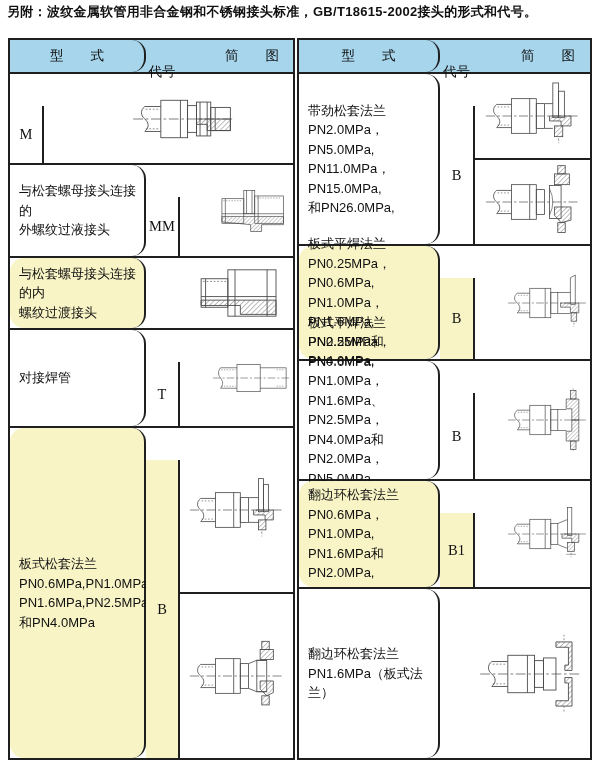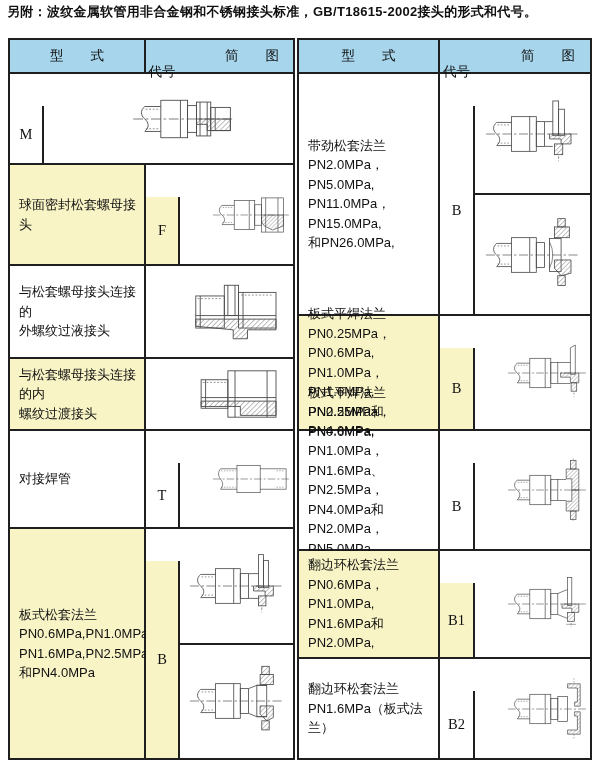--- a/index.html
+++ b/index.html
@@ -21,21 +21,21 @@
   #left-table{ left:8px; width:287px; }
   #right-table{ left:297px; width:295px; }
   .thead{
     display:flex; height:34px; background:#a6d5ec;
     border-bottom:2px solid var(--border); flex:none;
   }
   .row{ display:flex; border-bottom:2px solid var(--border); flex:none; min-height:0; }
   .tbl .row:last-child{ border-bottom:none; flex:1; }
   .cell{ border-right:2px solid var(--border); display:flex; align-items:center; min-width:0; }
   .cell:last-child{ border-right:none; }
-  .type{ width:136px; padding:4px 4px 4px 9px; font-size:13px; line-height:1.5; white-space:pre-line; }
+  .type{ width:136px; padding:4px 4px 4px 9px; font-size:13px; line-height:1.5; white-space:pre-line;border-radius:14px; }
   #right-table .type{ width:141px; }
   .code{ width:34px; justify-content:center; font-family:"Liberation Serif", serif; font-size:14.5px;margin-top:32px; }
   #right-table .code{ width:35px; }
   .hcell{ justify-content:center; padding:0; font-size:13.5px; white-space:pre; }
   .diagc{ flex:1; justify-content:center;padding-left:31px; }
   .hl{ background:#f8f4c6; }
   .split{ flex-direction:column; align-items:stretch; padding:0; }
   .sub{ flex:1; display:flex; align-items:center; justify-content:center; min-height:0; }
   .sub:first-child{ border-bottom:2px solid var(--border); }
   .diag{ width:112px; height:82px; stroke:#4a4a4a; fill:none; stroke-width:1; }
@@ -84,38 +84,25 @@
         <rect x="74" y="27" width="16" height="38"></rect>
         <line x1="78" y1="27" x2="78" y2="65"></line>
           <line x1="86" y1="27" x2="86" y2="65"></line>
         <rect x="90" y="33" width="22" height="26"></rect>
           <line x1="95" y1="33" x2="95" y2="59"></line>
         <polygon class="h" points="74,46 112,46 112,59 86,59 86,52 74,52"></polygon>
       </svg>
     </div>
   </div>
 
-  <div class="row" style="height:101px">
-    <div class="cell type hl">球面密封松套螺母接头</div>
-    <div class="cell code hl">F</div>
-    <div class="cell diagc">
-      <svg class="diag" viewBox="0 0 120 92">
-        <use href="#cline"></use>
-          <use href="#hose"></use>
-        <rect x="74" y="21" width="32" height="50"></rect>
-        <line x1="80" y1="21" x2="80" y2="71"></line>
-          <line x1="98" y1="21" x2="98" y2="71"></line>
-        <polygon class="h" points="74,46 106,46 106,62 90,68 78,62 74,56"></polygon>
-      </svg>
-    </div>
-  </div>
 
   <div class="row" style="height:93px">
     <div class="cell type">与松套螺母接头连接的
 外螺纹过液接头</div>
+    <div class="cell code">MM</div>
     <div class="cell diagc">
       <svg class="diag" viewBox="0 0 120 92">
         <rect x="16" y="28" width="32" height="36"></rect>
         <line x1="21" y1="28" x2="21" y2="64"></line>
         <line x1="18" y1="31" x2="46" y2="31" stroke-dasharray="2 2" stroke-width="0.7"></line>
         <rect x="48" y="16" width="16" height="34"></rect>
         <line x1="52" y1="16" x2="52" y2="50"></line>
           <line x1="60" y1="16" x2="60" y2="50"></line>
         <rect x="64" y="24" width="42" height="40"></rect>
         <line x1="69" y1="24" x2="69" y2="64"></line>
@@ -201,21 +188,21 @@
   </div>
 </div>
 
 <div class="tbl" id="right-table">
   <div class="thead">
     <div class="cell type hcell">型　　式</div>
     <div class="cell code hcell">代号</div>
     <div class="cell diagc hcell">简　　图</div>
   </div>
 
-  <div class="row" style="height:242px">
+  <div class="row" style="height:172px">
     <div class="cell type">带劲松套法兰
 PN2.0MPa，PN5.0MPa,
 PN11.0MPa，PN15.0MPa,
 和PN26.0MPa,</div>
     <div class="cell code">B</div>
     <div class="cell diagc split">
       <div class="sub">
         <svg class="diag" viewBox="0 0 120 92">
           <use href="#cline"></use>
             <use href="#hose"></use>
@@ -303,21 +290,20 @@
         <rect class="h" x="88" y="58" width="10" height="13"></rect>
         <line x1="93" y1="73" x2="93" y2="79" stroke-dasharray="3 2" stroke-width="0.7"></line>
         <line x1="86" y1="75" x2="100" y2="75" stroke-width="0.7"></line>
       </svg>
     </div>
   </div>
 
   <div class="row">
     <div class="cell type">翻边环松套法兰
 PN1.6MPa（板式法兰）</div>
-    <div class="cell code">B2</div>
     <div class="cell diagc">
       <svg class="diag" viewBox="0 0 120 92">
         <use href="#cline"></use>
           <use href="#hose"></use>
         <rect x="74" y="28" width="14" height="36"></rect>
         <path class="h" d="M88,10 h18 v32 h-8 v-6 h4 v-20 h-14 z"></path>
         <path class="h" d="M88,82 h18 v-32 h-8 v6 h4 v20 h-14 z"></path>
         <line x1="97" y1="2" x2="97" y2="10" stroke-dasharray="2 2" stroke-width="0.7"></line>
         <line x1="97" y1="82" x2="97" y2="90" stroke-dasharray="2 2" stroke-width="0.7"></line>
       </svg>

